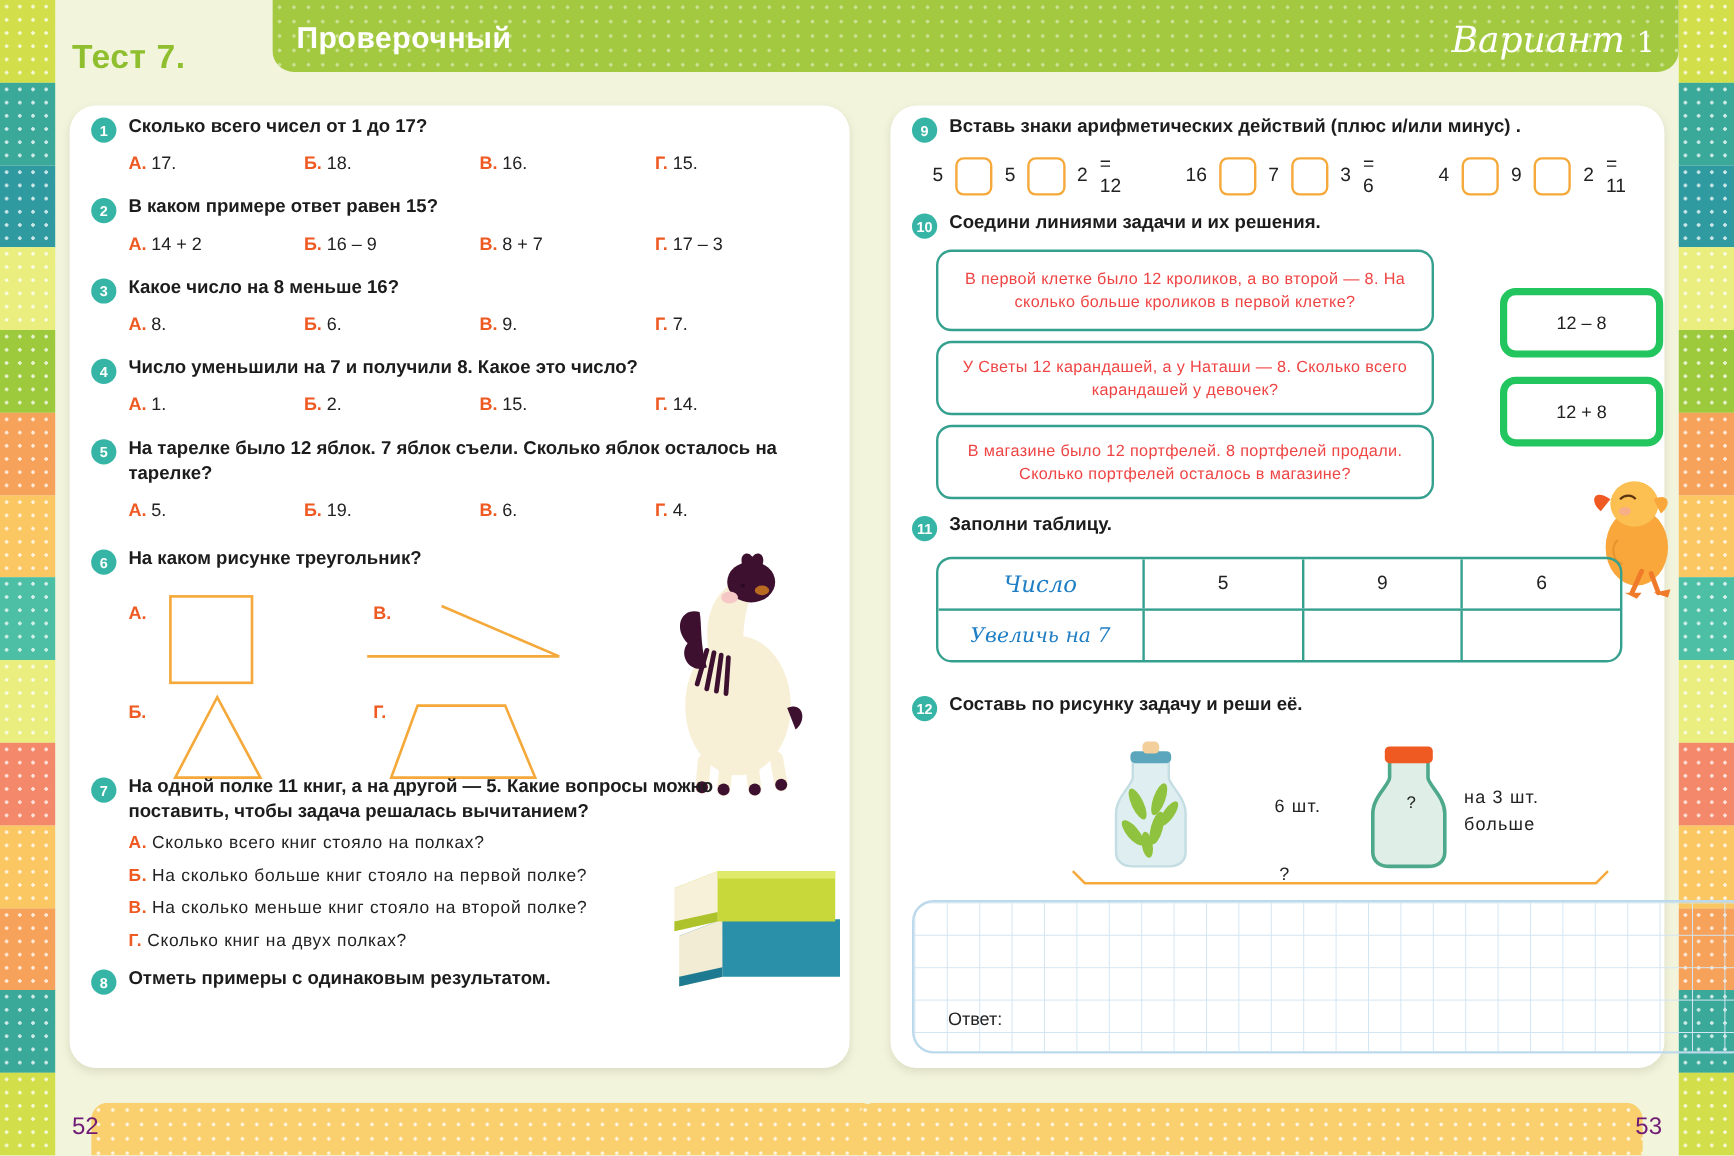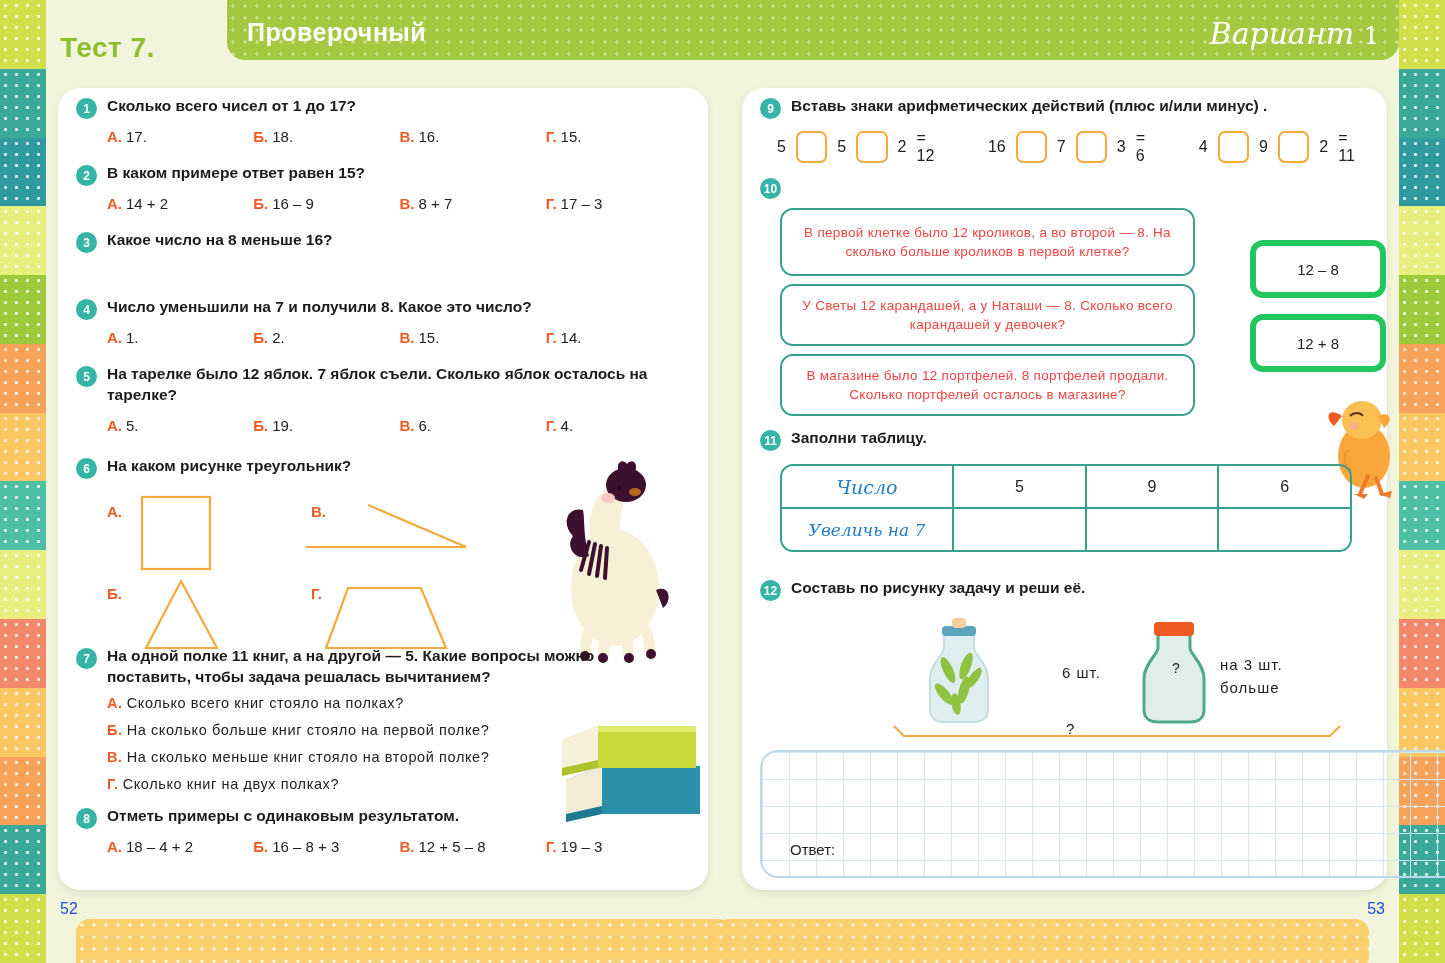--- a/index.html
+++ b/index.html
@@ -70,22 +70,22 @@
   
   .card {
     position: absolute; top: 88px; height: 802px;
     background: #fff; border-radius: 22px;
     box-shadow: 0 3px 7px rgba(120,120,90,.18);
   }
   .card.left  { left: 58px;  width: 650px; }
   .card.right { left: 742px; width: 645px; }
 
   .pagenum {
-    position: absolute; top: 900px;
-    font-size: 16px; color: #1d4ed8;
+    position: absolute; top: 928px;
+    font-size: 20px; color: #701a75;
   }
   .pagenum.l { left: 60px; }
   .pagenum.r { right: 60px; }
 
   
   .q { position: absolute; left: 18px; right: 16px; }
   .q-head { display: flex; align-items: flex-start; gap: 10px; }
   .badge {
     flex: 0 0 auto;
     width: 21px; height: 21px; border-radius: 50%;
@@ -249,20 +249,26 @@
       <div class="opt"><span class="k">Б.</span><span>16 – 9</span></div>
       <div class="opt"><span class="k">В.</span><span>8 + 7</span></div>
       <div class="opt"><span class="k">Г.</span><span>17 – 3</span></div>
     </div>
   </div>
 
   <div class="q" style="top:142px">
     <div class="q-head">
       <div class="badge">3</div>
       <div class="q-text">Какое число на 8 меньше 16?</div>
+    </div>
+    <div class="opts">
+      <div class="opt"><span class="k">А.</span><span>8.</span></div>
+      <div class="opt"><span class="k">Б.</span><span>6.</span></div>
+      <div class="opt"><span class="k">В.</span><span>9.</span></div>
+      <div class="opt"><span class="k">Г.</span><span>7.</span></div>
     </div>
   </div>
 
   <div class="q" style="top:209px">
     <div class="q-head">
       <div class="badge">4</div>
       <div class="q-text">Число уменьшили на 7 и получили 8. Какое это число?</div>
     </div>
     <div class="opts">
       <div class="opt"><span class="k">А.</span><span>1.</span></div>
@@ -347,26 +353,20 @@
     <path d="M14,22 L50,8 L148,8 L148,50 L50,50 Z" fill="#c8d83a"></path>
     <path d="M14,22 L50,8 L50,50 L14,58 Z" fill="#f7f1da"></path>
     <path d="M14,50 L50,42 L50,50 L14,58 Z" fill="#aec22c"></path>
     <path d="M50,8 L148,8 L148,14 L50,14 Z" fill="#dfe96a"></path>
   </svg>
 
   <div class="q" style="top:718px">
     <div class="q-head">
       <div class="badge">8</div>
       <div class="q-text">Отметь примеры с одинаковым результатом.</div>
-    </div>
-    <div class="opts">
-      <div class="opt"><span class="k">А.</span><span>18 – 4 + 2</span></div>
-      <div class="opt"><span class="k">Б.</span><span>16 – 8 + 3</span></div>
-      <div class="opt"><span class="k">В.</span><span>12 + 5 – 8</span></div>
-      <div class="opt"><span class="k">Г.</span><span>19 – 3</span></div>
     </div>
   </div>
 </div>
 
 <div class="card right">
 
   <div class="q" style="top:8px">
     <div class="q-head">
       <div class="badge">9</div>
       <div class="q-text">Вставь знаки арифметических действий (плюс и/или минус) .</div>
@@ -397,20 +397,21 @@
         <span class="slot"></span>
         <span>2</span>
         <span>= 11</span>
       </div>
     </div>
   </div>
 
   <div class="q" style="top:88px">
     <div class="q-head">
       <div class="badge">10</div>
+      <div class="q-text">Соедини линиями задачи и их решения.</div>
     </div>
   </div>
 
   <div class="prob" style="position:absolute; left:38px; top:120px; width:415px; height:68px; display:flex; align-items:center;">
     <div>В первой клетке было 12 кроликов, а во второй — 8. На сколько больше кроликов в первой клетке?</div>
   </div>
   <div class="prob" style="position:absolute; left:38px; top:196px; width:415px; height:62px; display:flex; align-items:center;">
     <div>У Светы 12 карандашей, а у Наташи — 8. Сколько всего карандашей у девочек?</div>
   </div>
   <div class="prob" style="position:absolute; left:38px; top:266px; width:415px; height:62px; display:flex; align-items:center;">

